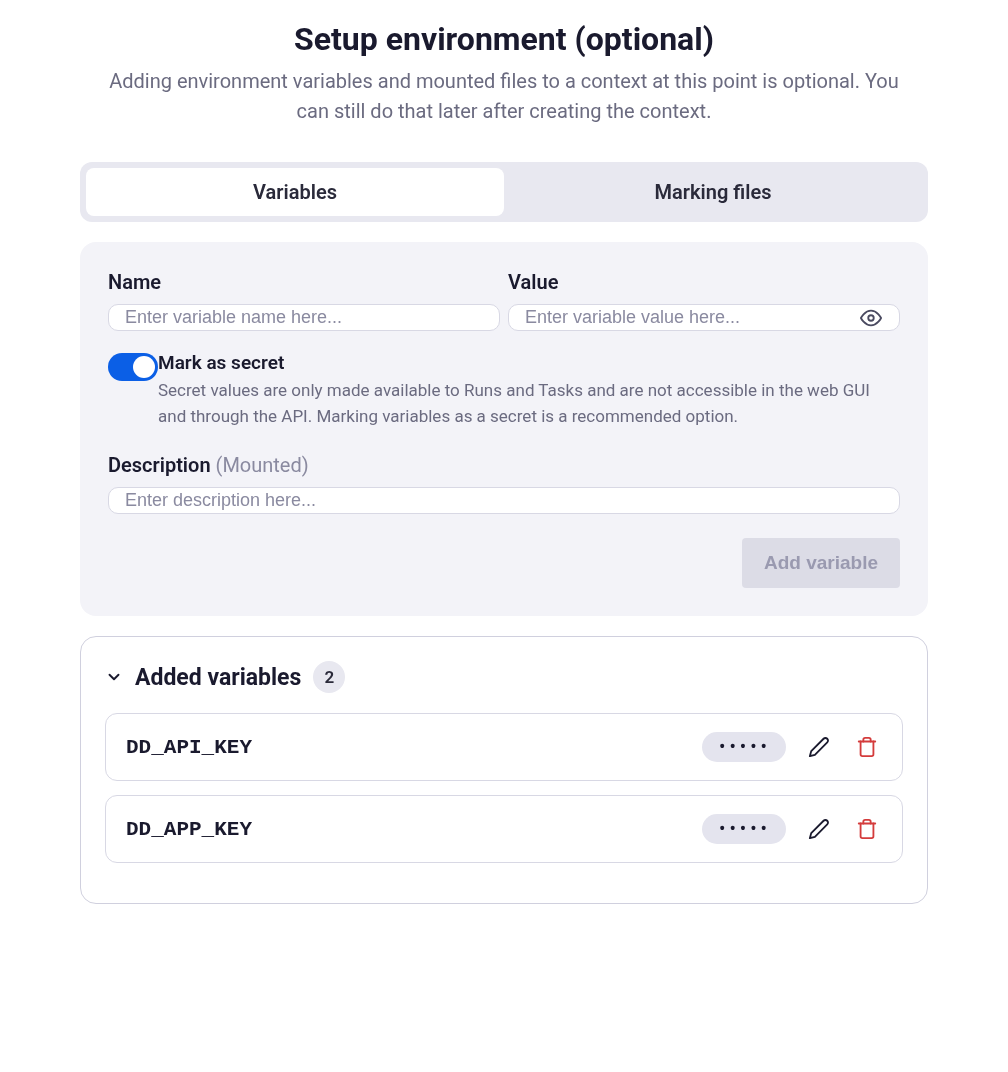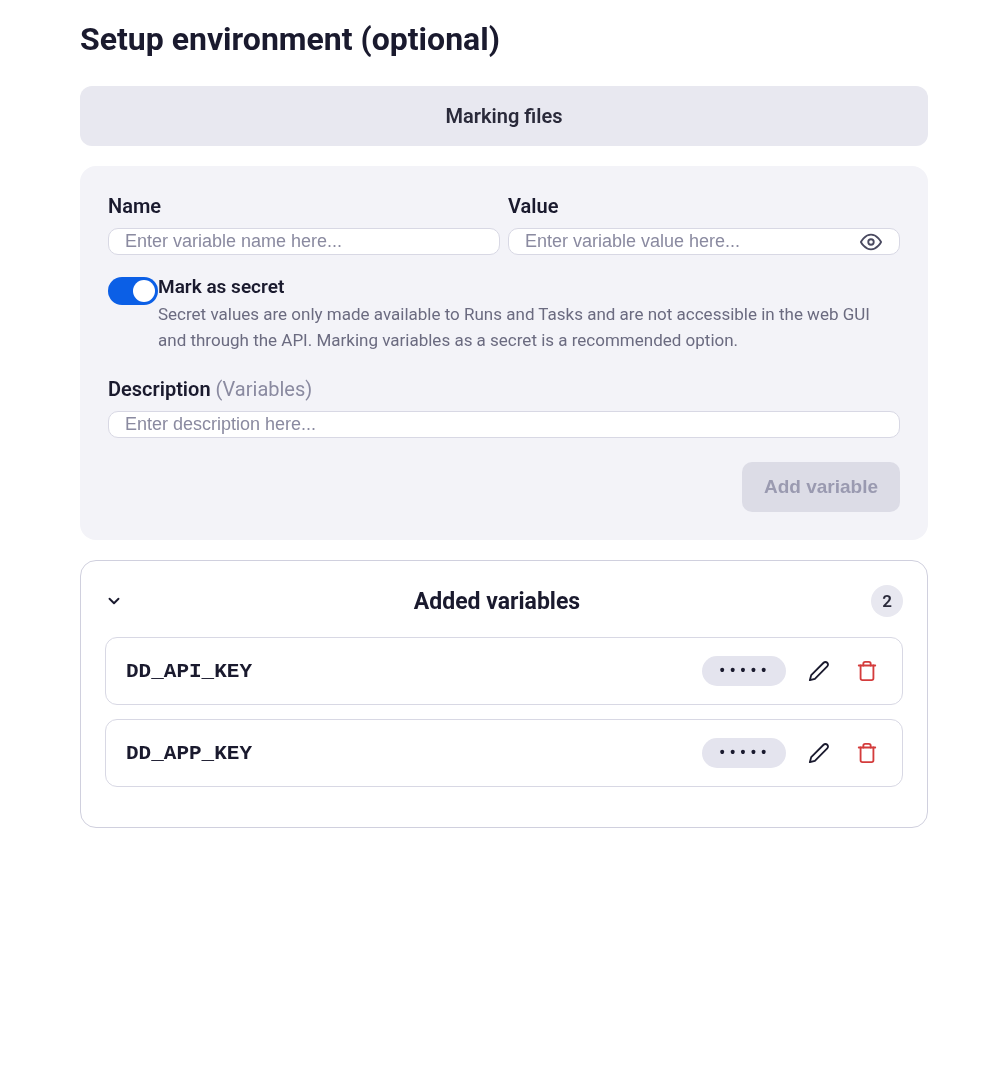--- a/index.html
+++ b/index.html
@@ -13,22 +13,22 @@
       width: 1008px;
       min-height: 1072px;
       padding: 20px 0;
     }
     .container {
       max-width: 920px;
       margin: 0 auto;
       padding: 0 36px;
     }
     .header {
-      text-align: left;
-      margin-bottom: 28px;
+      text-align: center;
+      margin-bottom: 36px;
     }
     .header-title {
       font-size: 32px;
       font-weight: 700;
       color: #1a1a2e;
       margin-bottom: 8px;
     }
     .header-subtitle {
       font-size: 20px;
       color: #6b6b80;
@@ -158,34 +158,33 @@
       justify-content: flex-end;
       margin-top: 24px;
     }
     .add-btn {
       padding: 14px 22px;
       font-size: 19px;
       font-weight: 600;
       color: #9a9ab0;
       background: #dcdce6;
       border: none;
-      border-radius: 10px;
+      border-radius: 4px;
       cursor: pointer;
     }
     .added-card {
       border: 1px solid #d0d0de;
       border-radius: 16px;
       padding: 24px;
     }
     .added-header {
       display: flex;
       align-items: center;
       gap: 12px;
       margin-bottom: 20px;
-      justify-content: space-between;
     }
     .chevron {
       width: 18px;
       height: 18px;
       display: flex;
       align-items: center;
       justify-content: center;
       cursor: pointer;
     }
     .added-title {
@@ -249,23 +248,25 @@
       align-items: center;
       justify-content: center;
     }
   </style>
 </head>
 <body>
 
 <div class="container">
   <div class="header">
     <h1 class="header-title">Setup environment (optional)</h1>
+    <p class="header-subtitle">Adding environment variables and mounted files to a context at this point is optional. You can still do that later after creating the context.</p>
   </div>
 
   <div class="tabs">
+    <div class="tab active">Variables</div>
     <div class="tab">Marking files</div>
   </div>
 
   <div class="form-card">
     <div class="form-row">
       <div class="form-group">
         <label class="form-label">Name</label>
         <div class="input-wrapper">
           <input type="text" class="form-input" placeholder="Enter variable name here..." style="">
         </div>
@@ -288,21 +289,21 @@
       <div class="toggle"></div>
       <div class="toggle-content">
         <div class="toggle-title">Mark as secret</div>
         <div class="toggle-desc">Secret values are only made available to Runs and Tasks and are not accessible in the web GUI and through the API. Marking variables as a secret is a recommended option.</div>
       </div>
     </div>
 
     <div class="form-group">
       <label class="form-label">
         <span>Description</span>
-        <span class="optional">(Variables)</span>
+        <span class="optional">(Mounted)</span>
       </label>
       <input type="text" class="form-input" placeholder="Enter description here..." style="">
     </div>
 
     <div class="form-actions">
       <button class="add-btn">Add variable</button>
     </div>
   </div>
 
   <div class="added-card">

